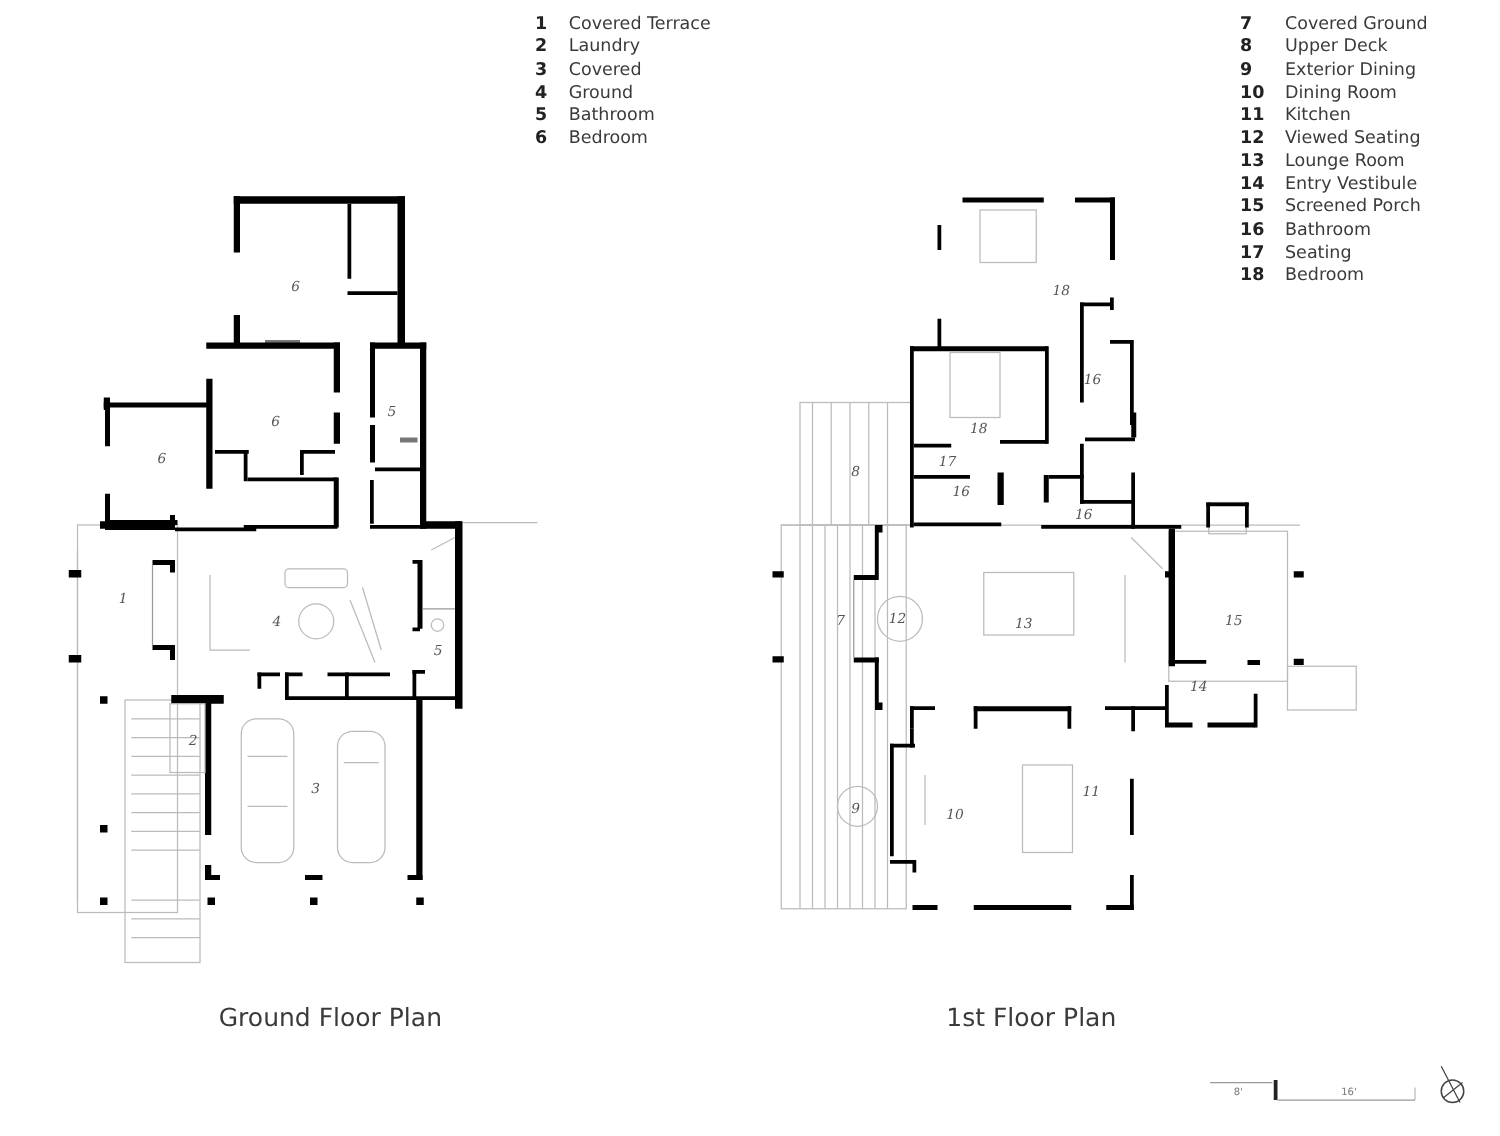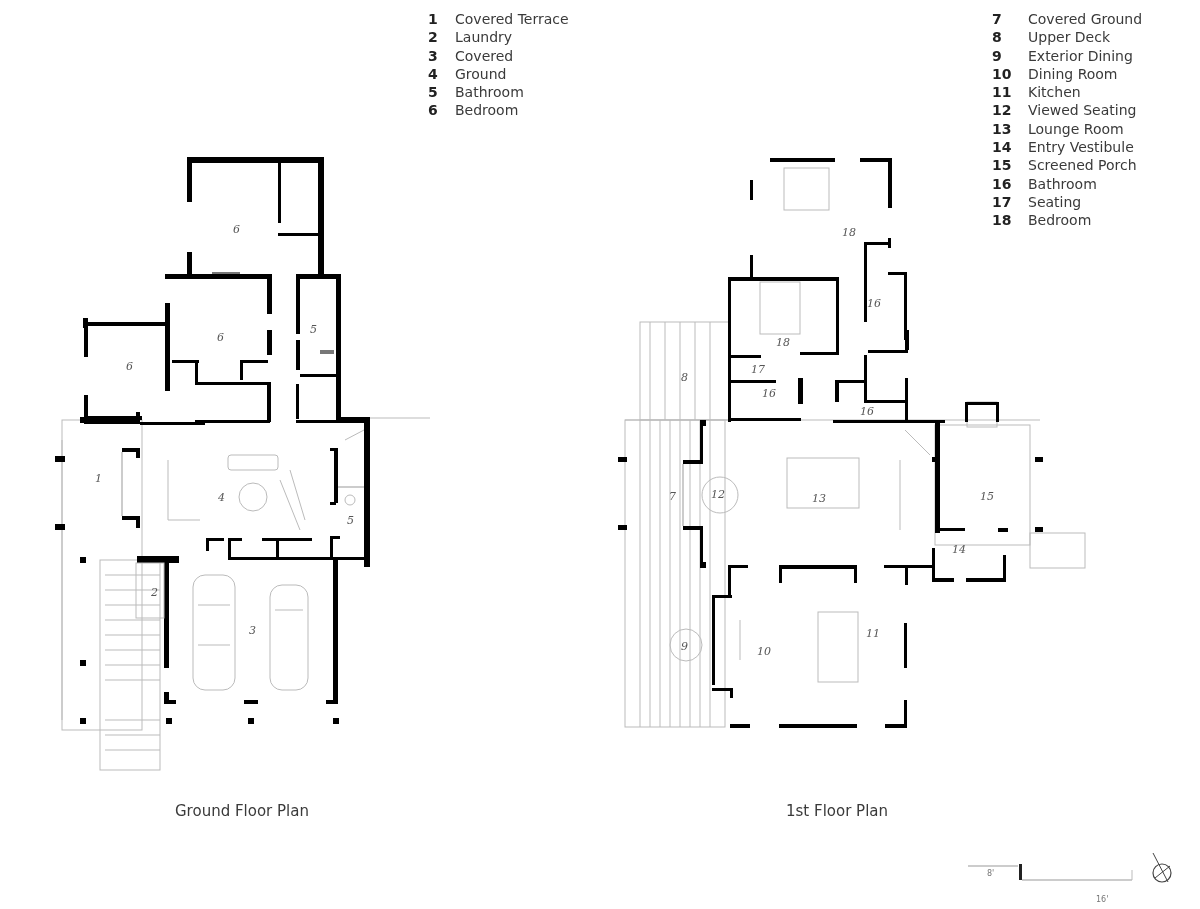--- a/index.html
+++ b/index.html
@@ -4,23 +4,23 @@
 <style>
   html, body { margin:0; padding:0; background:#ffffff; }
   body { width:1200px; height:909px; position:relative; overflow:hidden; font-family:"DejaVu Sans", sans-serif; color:#333; }
   .legend { position:absolute; font-size:14px; line-height:18.3px; color:#3a3a3a; }
   .legend .row { display:flex; white-space:nowrap; }
   .legend .num { font-weight:bold; color:#222; }
   #legend-left { left:428px; top:10px; }
   #legend-left .num { width:27px; }
   #legend-right { left:992px; top:10px; }
   #legend-right .num { width:36px; }
-  .plan-title { position:absolute; font-size:15px; color:#3a3a3a; white-space:nowrap; }
+  .plan-title { position:absolute; font-size:20px; color:#3a3a3a; white-space:nowrap; }
   #title-ground { left:175px; top:802px; }
-  #title-first { left:786px; top:802px;text-align:center; }
+  #title-first { left:757px; top:802px;text-align:center; }
   svg.plan { position:absolute; left:0; top:0; }
   .wall { fill:#000; }
   .thin { stroke:#bbb; stroke-width:1; fill:none; }
   .med { stroke:#999; stroke-width:1; fill:none; }
   .lbl { font-family:"DejaVu Serif", serif; font-size:11px; fill:#555; font-style:italic; }
   .scale-lbl { position:absolute; font-size:8px; color:#777; }
 </style>
 </head>
 <body>
 
@@ -361,16 +361,16 @@
   </g>
 
   <g>
     <circle cx="1162" cy="873" r="9" fill="none" stroke="#444" stroke-width="1.2"></circle>
     <line x1="1153" y1="853" x2="1168" y2="882" stroke="#444" stroke-width="1"></line>
     <line x1="1155" y1="878" x2="1170" y2="866" stroke="#444" stroke-width="1"></line>
   </g>
 </svg>
 
 <div class="scale-lbl" style="left:987px; top:869px;">8'</div>
-<div class="scale-lbl" style="left:1096px; top:869px;margin-top:26px;">16'</div>
+<div class="scale-lbl" style="left:1073px; top:869px;">16'</div>
 
 <div id="title-ground" class="plan-title">Ground Floor Plan</div>
 <div id="title-first" class="plan-title">1st Floor Plan</div>
 
 </body></html>

